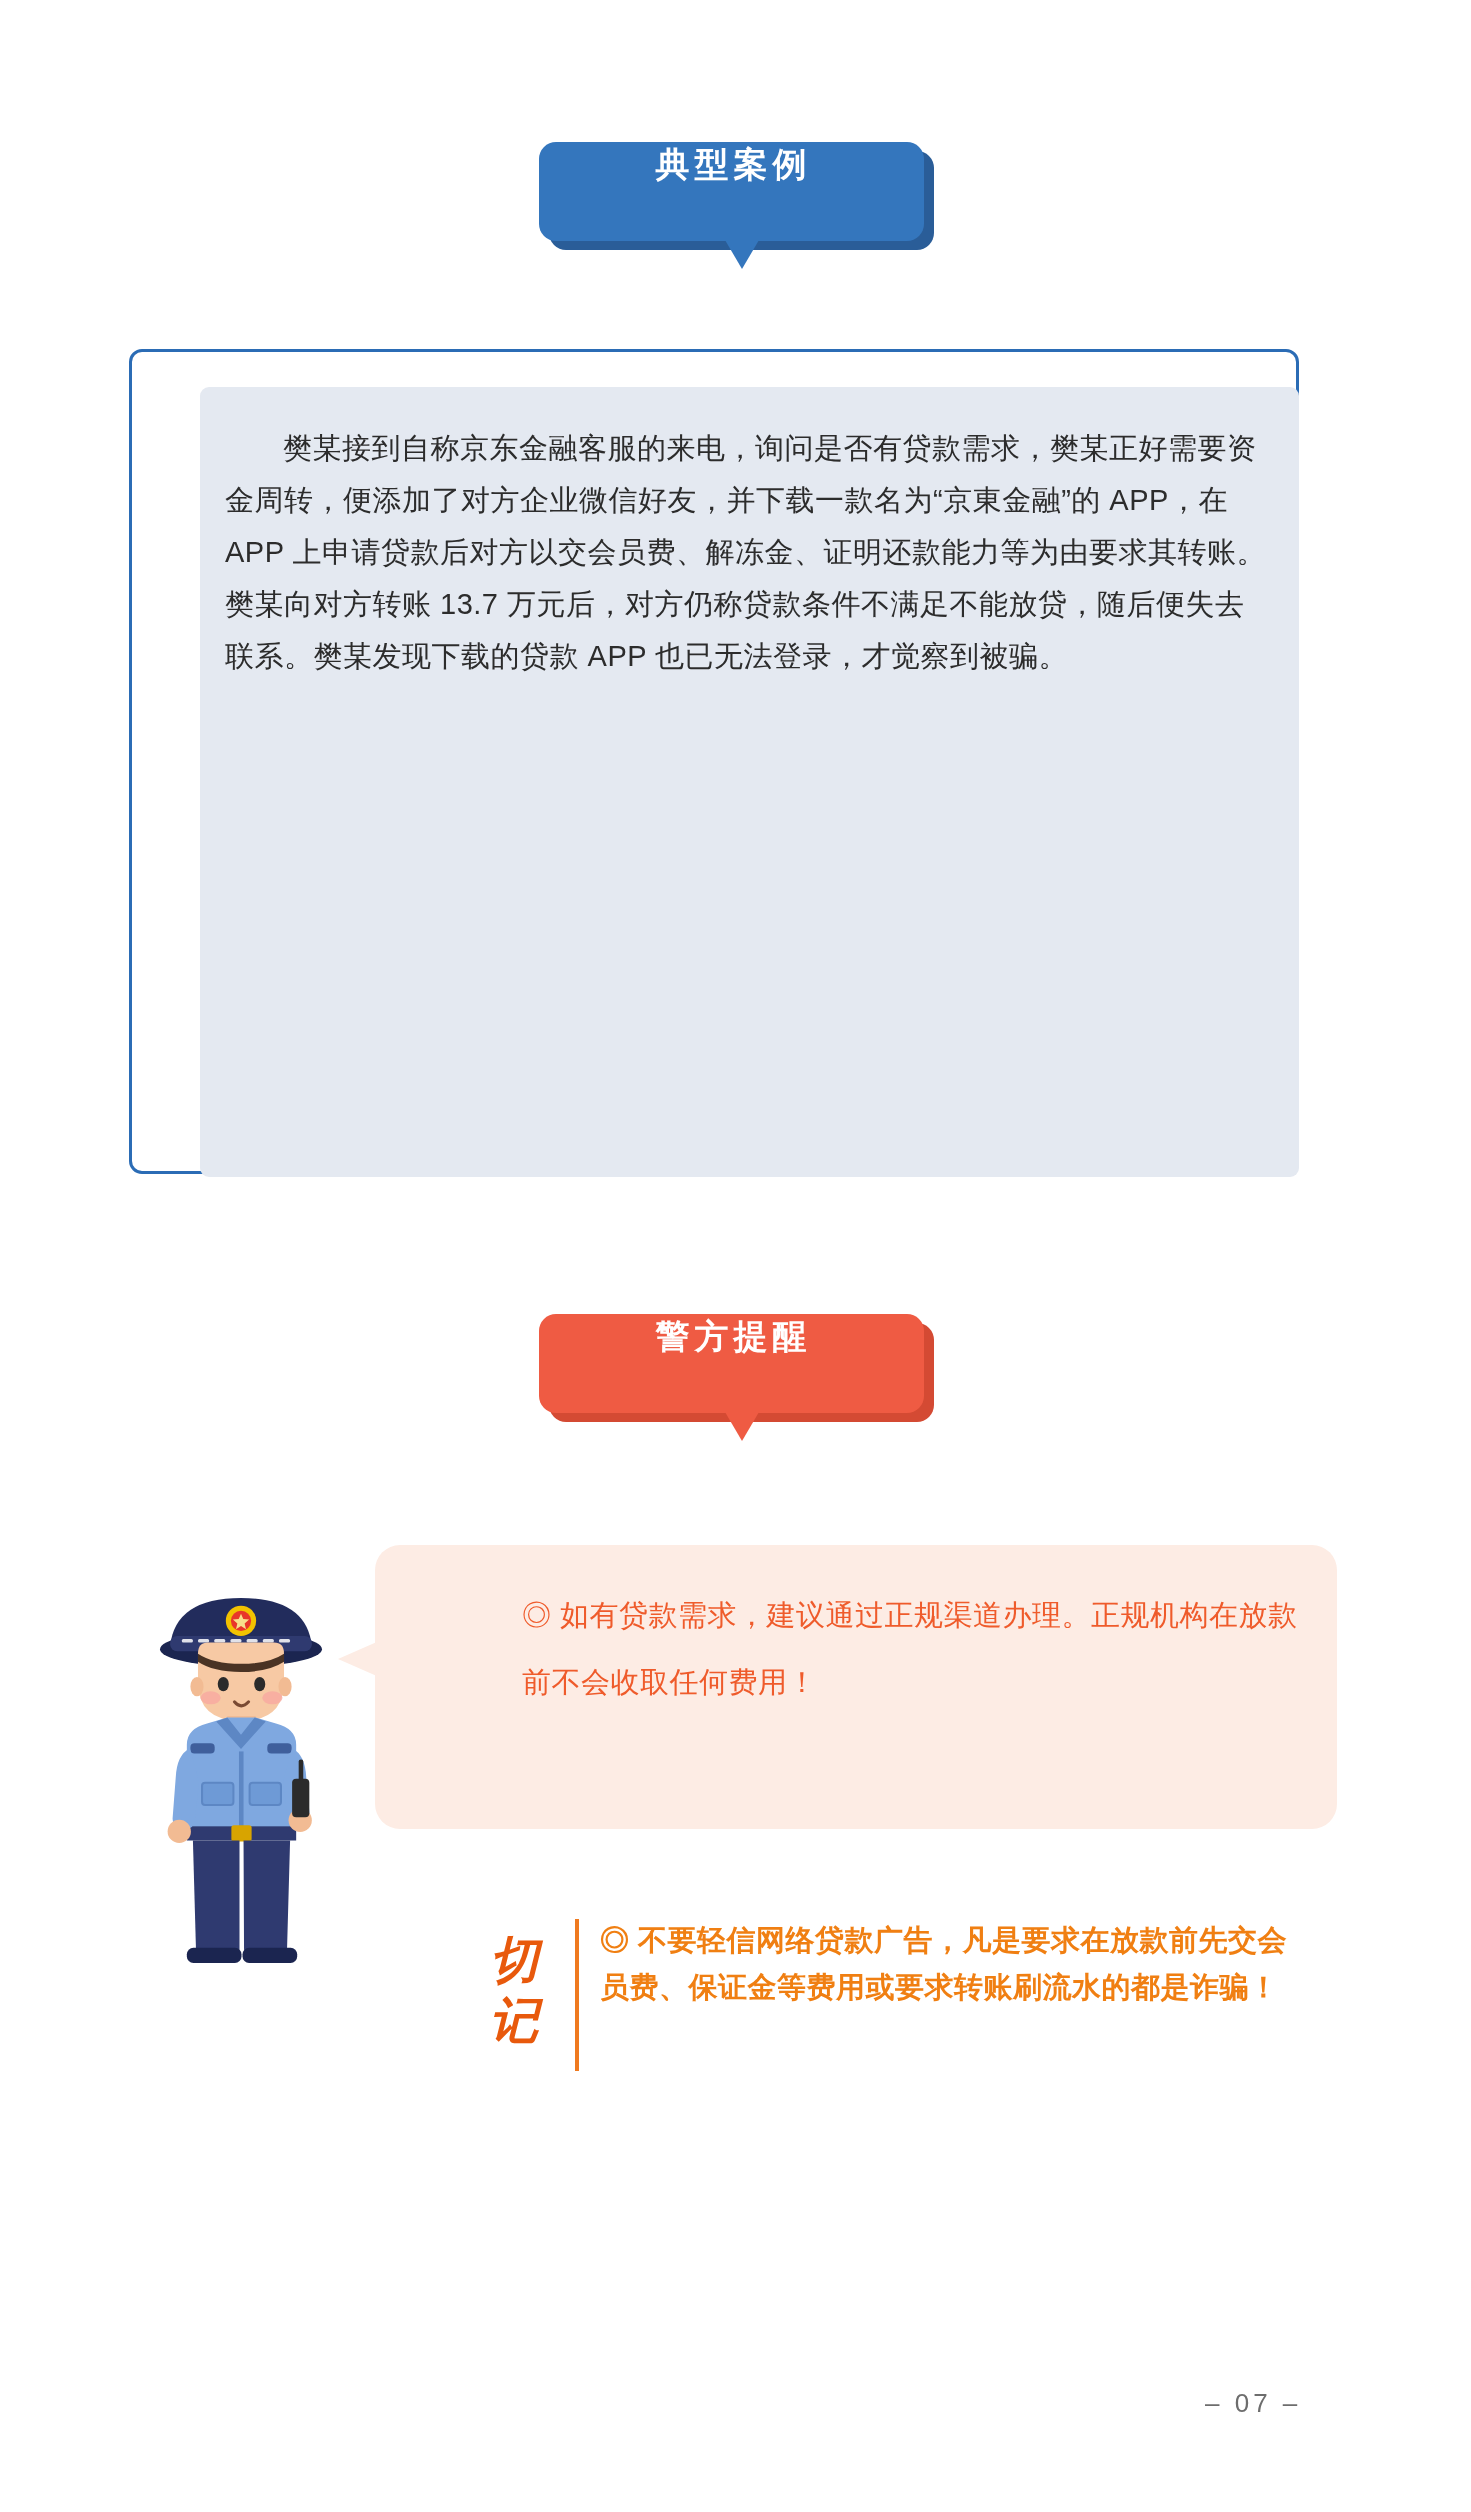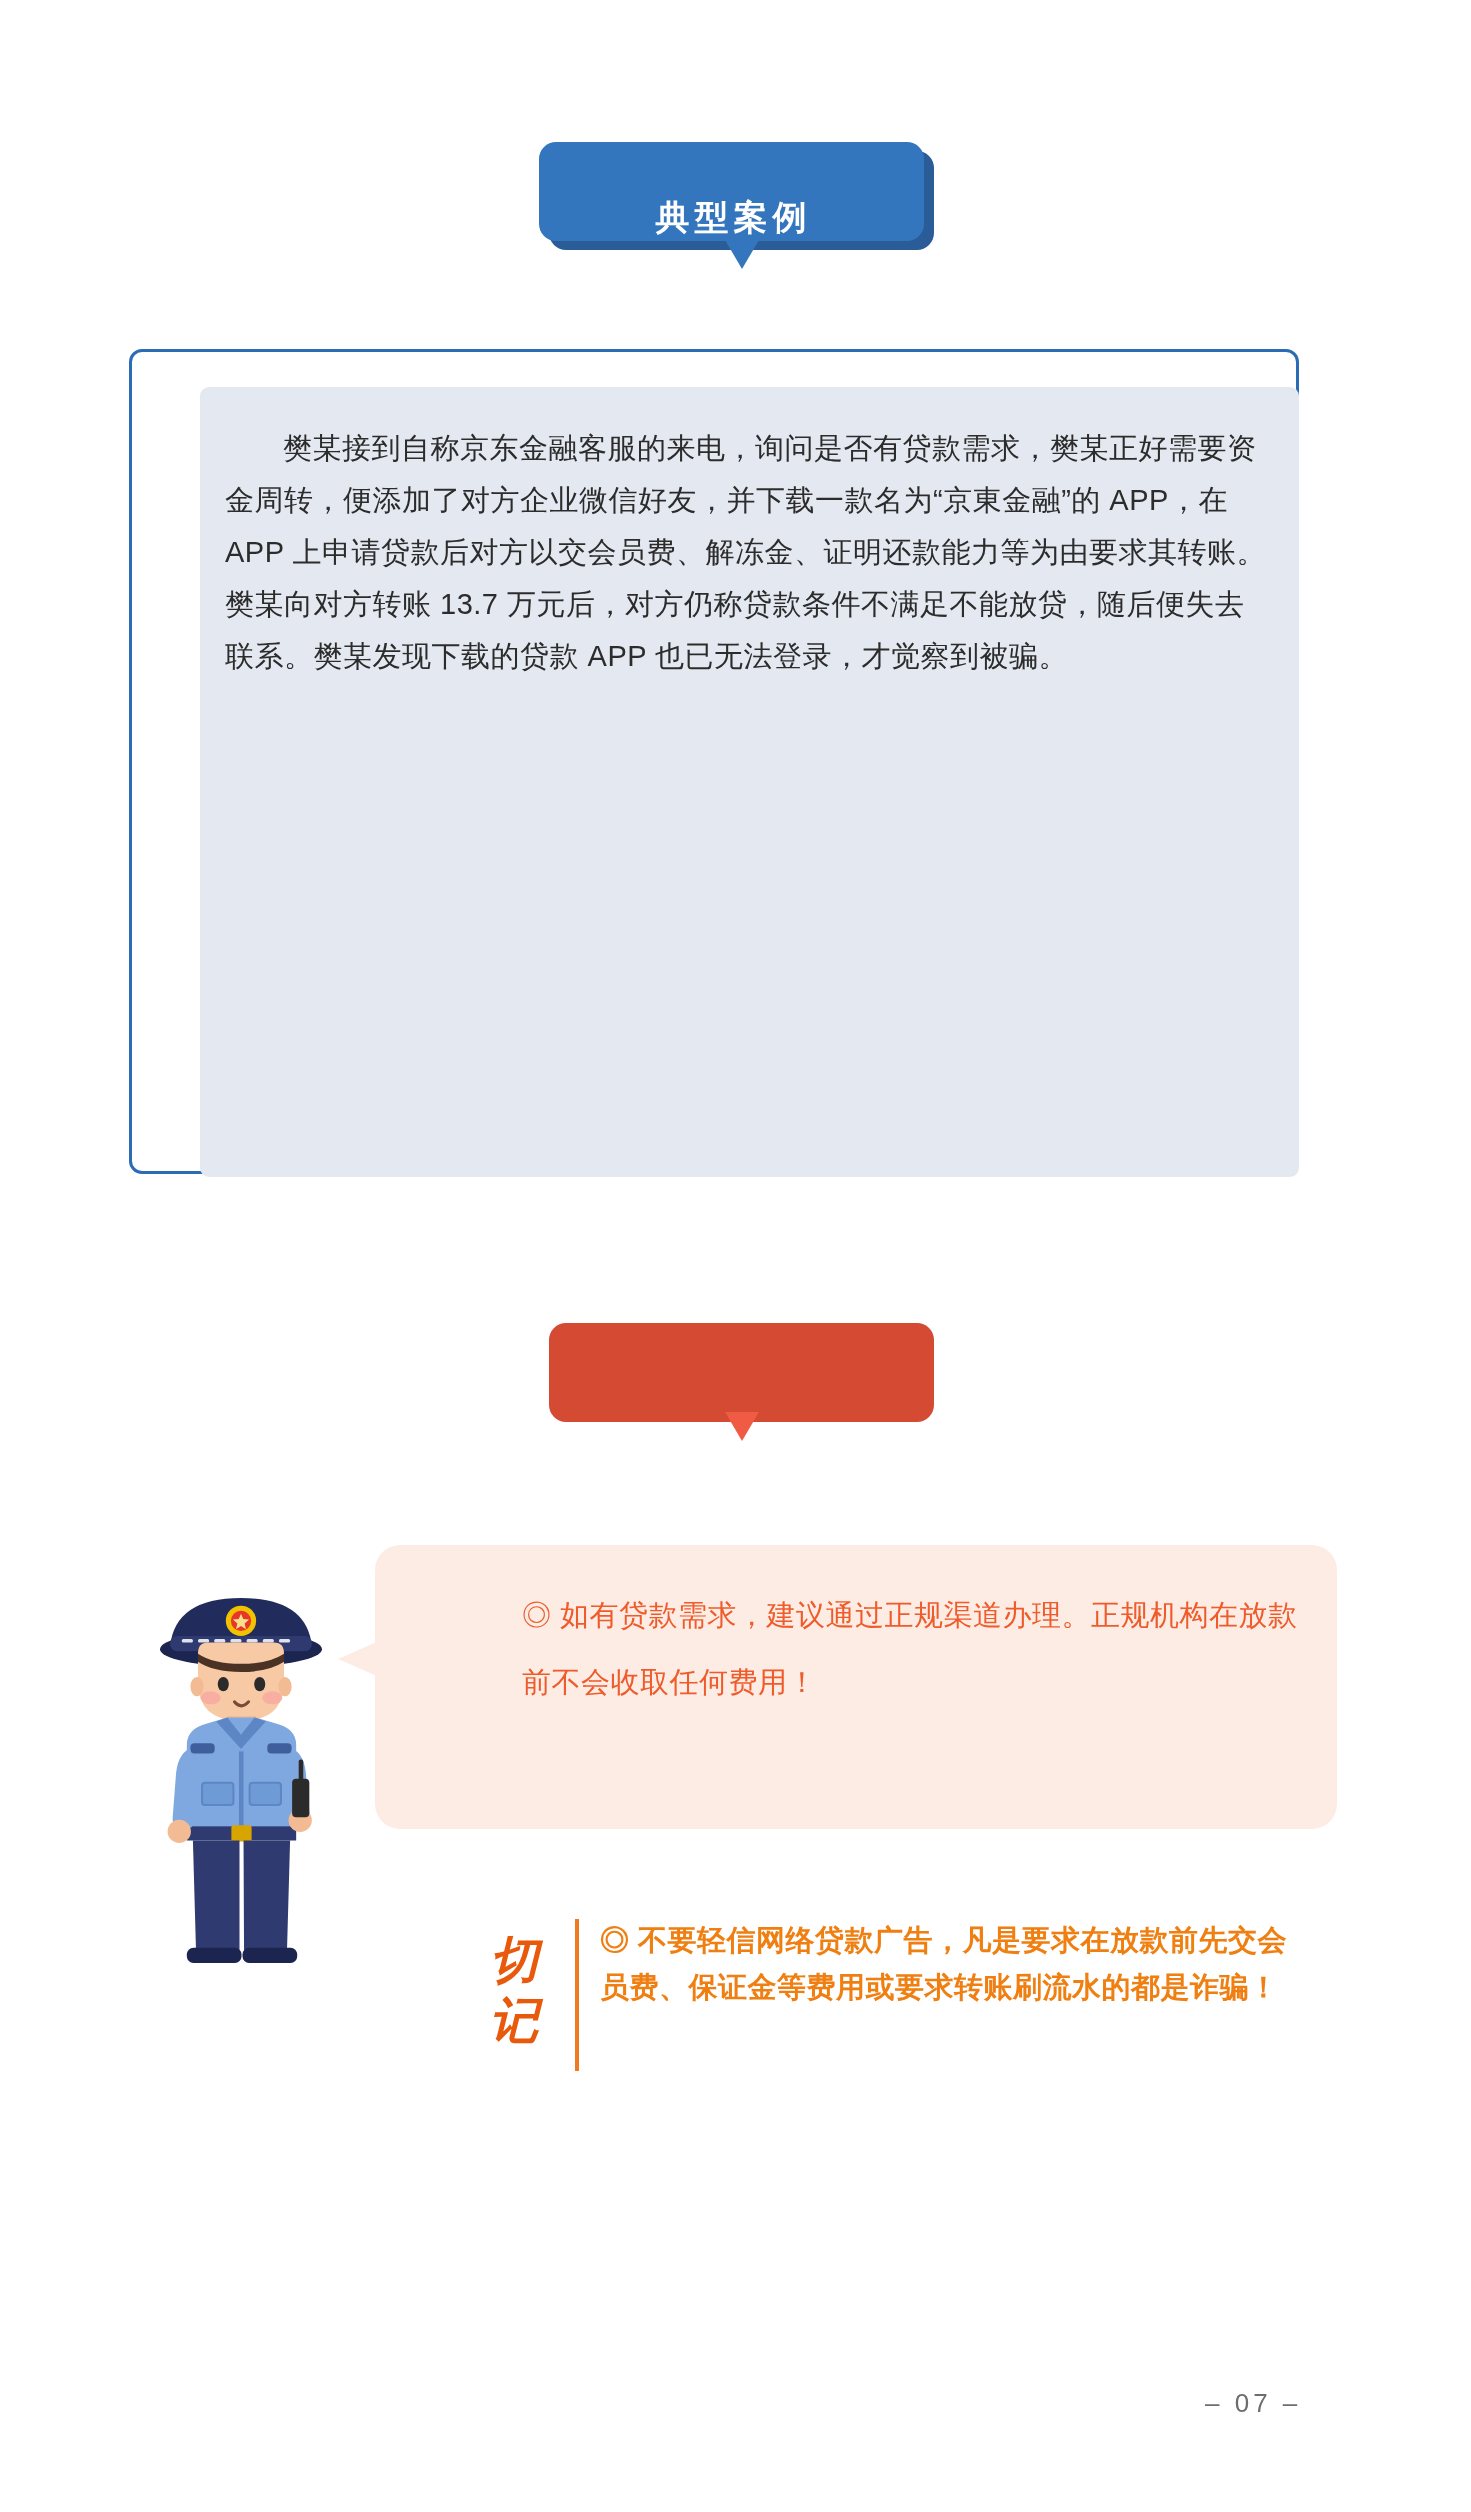--- a/index.html
+++ b/index.html
@@ -21,21 +21,21 @@
     left: 0;
     width: 100%;
     display: flex;
     flex-direction: column;
     align-items: center;
   }
   .banner {
     position: relative;
     border-radius: 17px;
     display: flex;
-    align-items: flex-end;
+    align-items: flex-start;
     justify-content: center;
     box-sizing: border-box;
   }
   .banner-shadow {
     position: absolute;
     border-radius: 17px;
     z-index: 0;
   }
   .banner-text {
     position: relative;
@@ -163,20 +163,23 @@
   <div class="case-frame-outer" style="left:0; top:0; width:1170px; height:825px;"></div>
 
   <div class="case-inner" style="left:71px; top:38px; width:1099px; height:790px;">
   </div>
   <div class="case-text" style="left:96px; top:73px; width:1048px;">樊某接到自称京东金融客服的来电，询问是否有贷款需求，樊某正好需要资金周转，便添加了对方企业微信好友，并下载一款名为“京東金融”的 APP，在 APP 上申请贷款后对方以交会员费、解冻金、证明还款能力等为由要求其转账。樊某向对方转账 13.7 万元后，对方仍称贷款条件不满足不能放贷，随后便失去联系。樊某发现下载的贷款 APP 也已无法登录，才觉察到被骗。</div>
 </div>
 
 <div class="banner-wrap" style="top:1314px;">
   <div style="position:relative; width:395px; height:109px;">
     <div class="banner-shadow" style="left:10px; top:9px; width:385px; height:99px; background:#d44a33;"></div>
+    <div class="banner" style="position:absolute; left:0; top:0; width:385px; height:99px; background:#ef5b43;">
+      <span class="banner-text">警方提醒</span>
+    </div>
     <div class="banner-tail" style="position:absolute; left:186px; top:98px; border-left:17px solid transparent; border-right:17px solid transparent; border-top:29px solid #ef5b43;"></div>
   </div>
 </div>
 
 <svg id="policeman" viewBox="0 0 470 820" xmlns="http://www.w3.org/2000/svg">
 
   <ellipse cx="235" cy="196" rx="160" ry="34" fill="#1b2550"></ellipse>
   <path d="M95 190 q10 -95 140 -95 q130 0 140 95 z" fill="#222c5c"></path>
   <rect x="95" y="170" width="280" height="30" rx="14" fill="#2f3a70"></rect>
 

